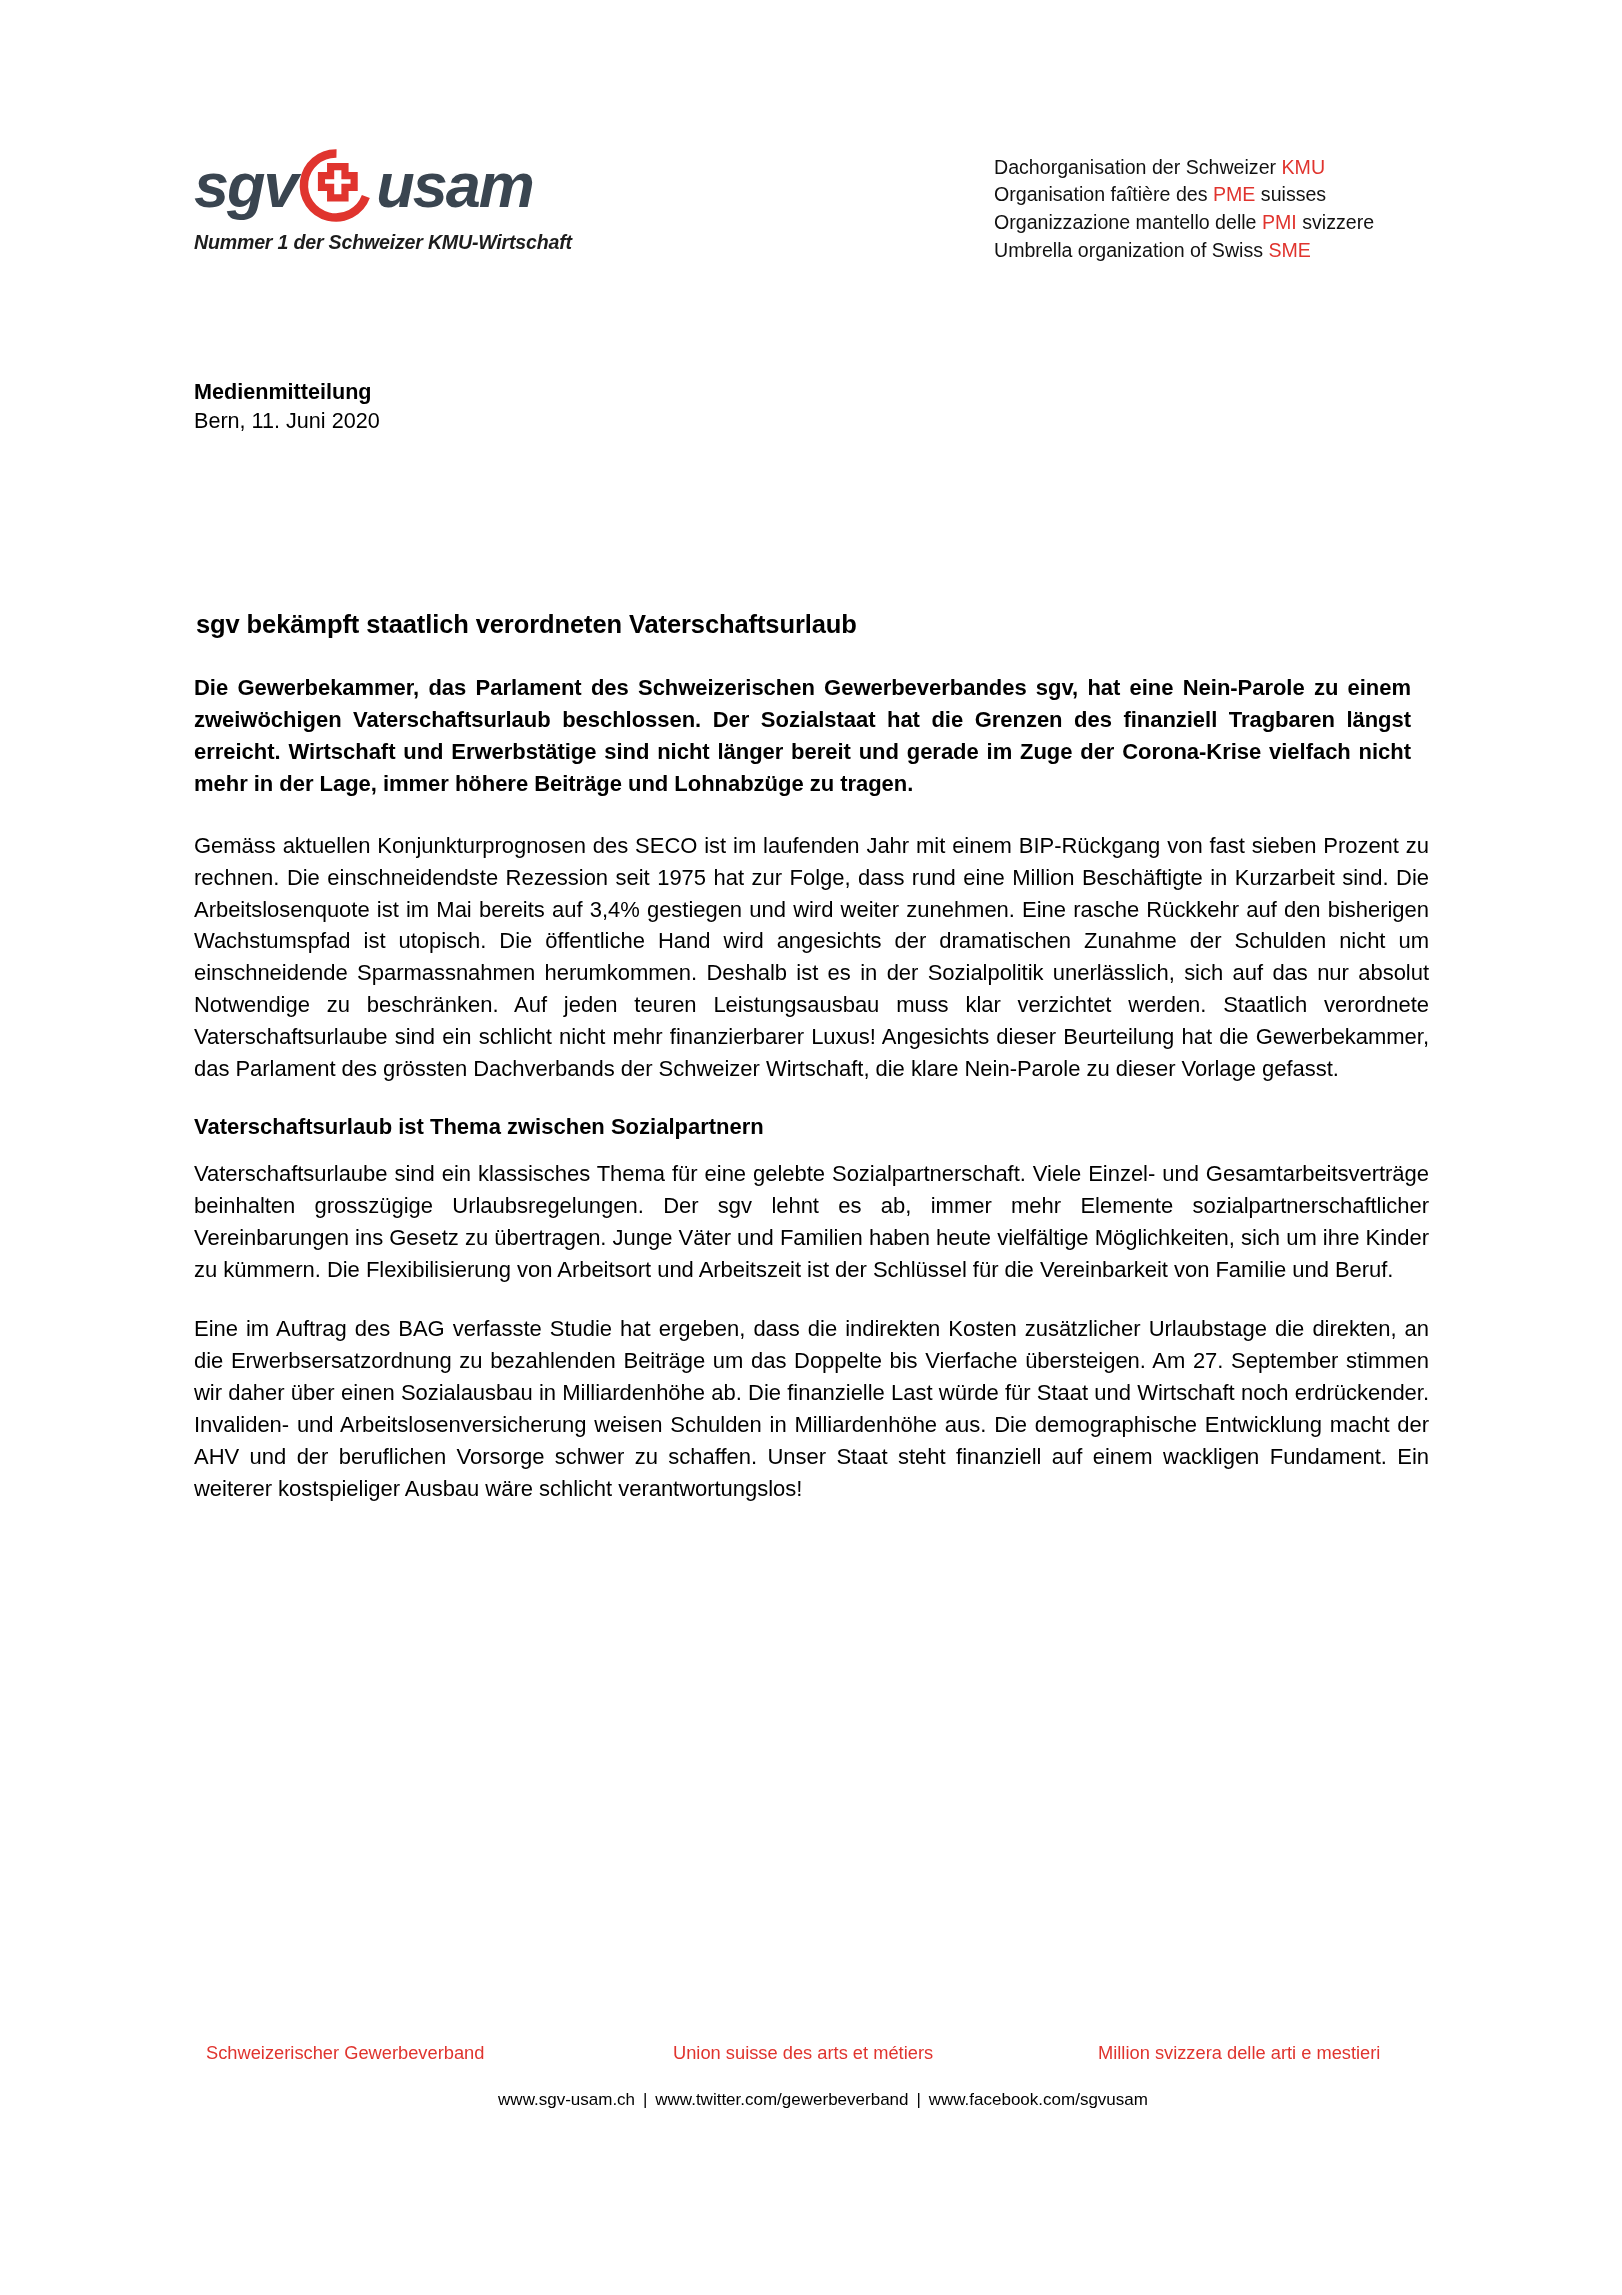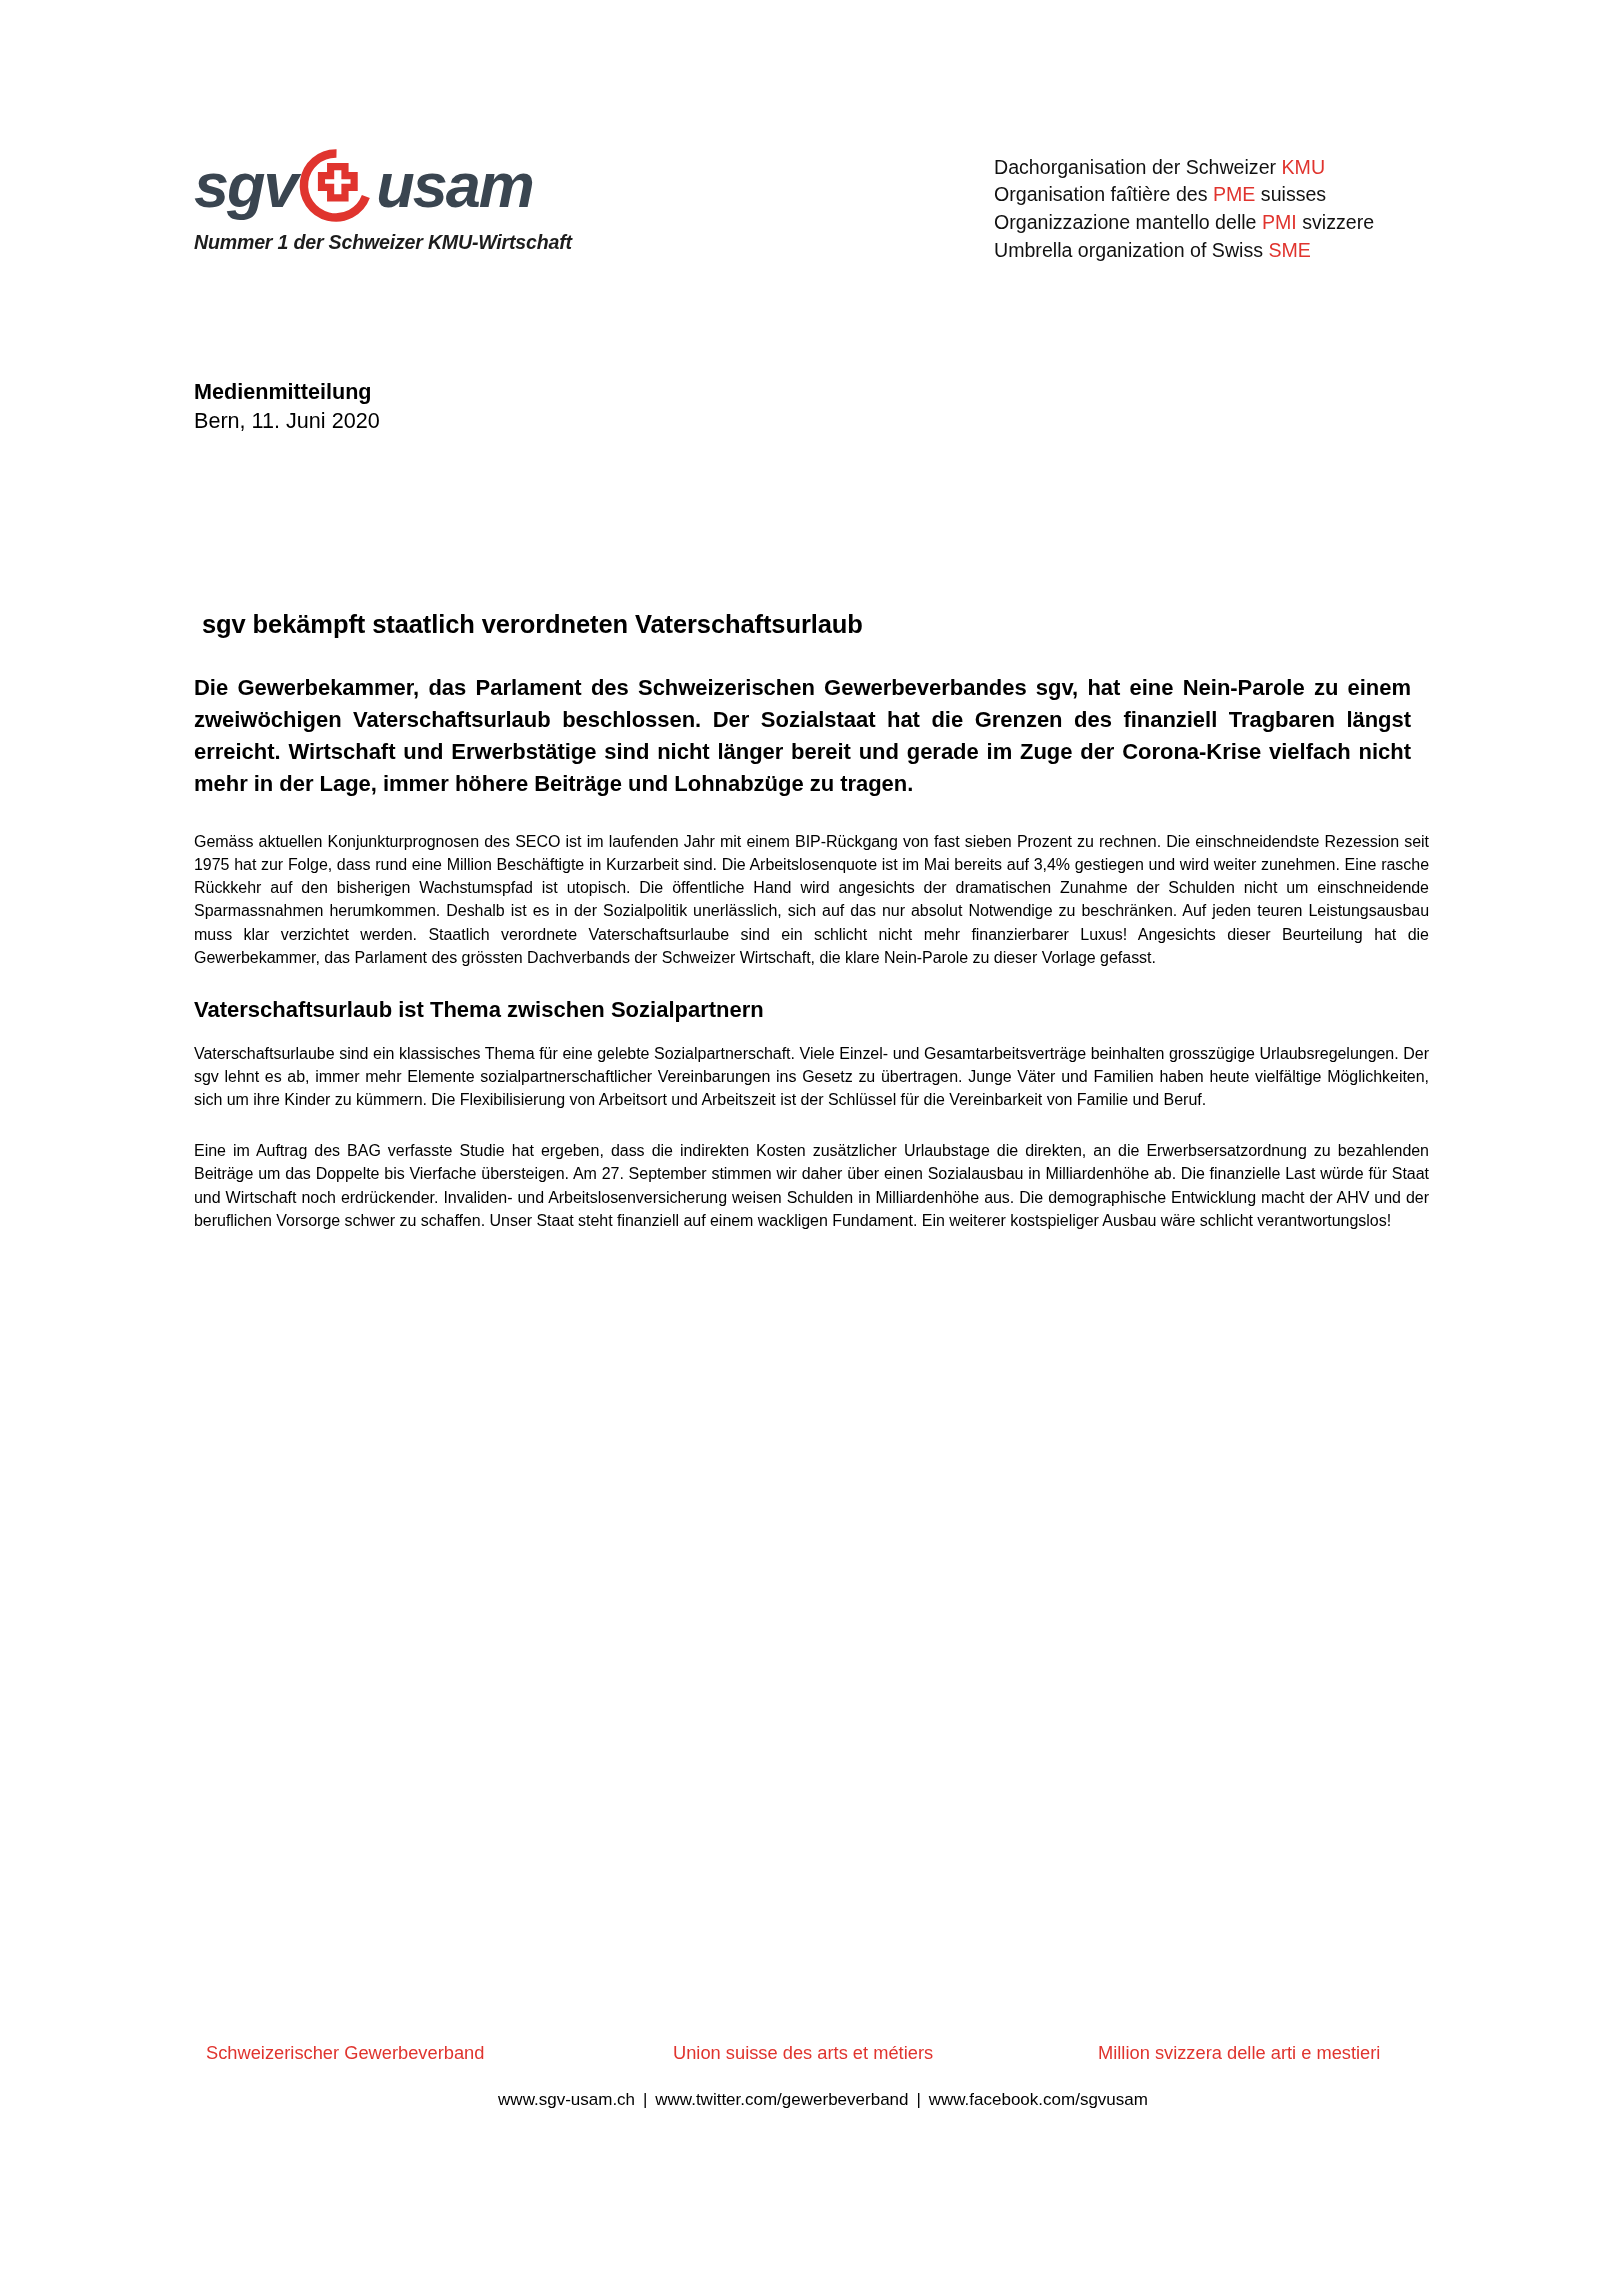--- a/index.html
+++ b/index.html
@@ -99,39 +99,39 @@
 
   
   .content {
     position: absolute;
     left: 194px;
     top: 609px;
     width: 1235px;
   }
 
   h1.headline {
-    margin: 0 0 31px 8px;
+    margin: 0 0 31px 2px;
     font-size: 25.5px;
     font-weight: 700;
     line-height: 1.25;
     letter-spacing: -0.1px;
   }
 
   p.lead {
     margin: 0 18px 30px 0;
     font-size: 22px;
     font-weight: 700;
     line-height: 1.452;
     text-align: justify;
     letter-spacing: -0.03px;
   }
 
   p.body {
     margin: 0 0 27.5px 0;
-    font-size: 16px;
+    font-size: 22px;
     font-weight: 400;
     line-height: 1.452;
     text-align: justify;
     letter-spacing: -0.03px;
   }
 
   h2.subhead {
     margin: 0 0 17px 0;
     font-size: 22px;
     font-weight: 700;

